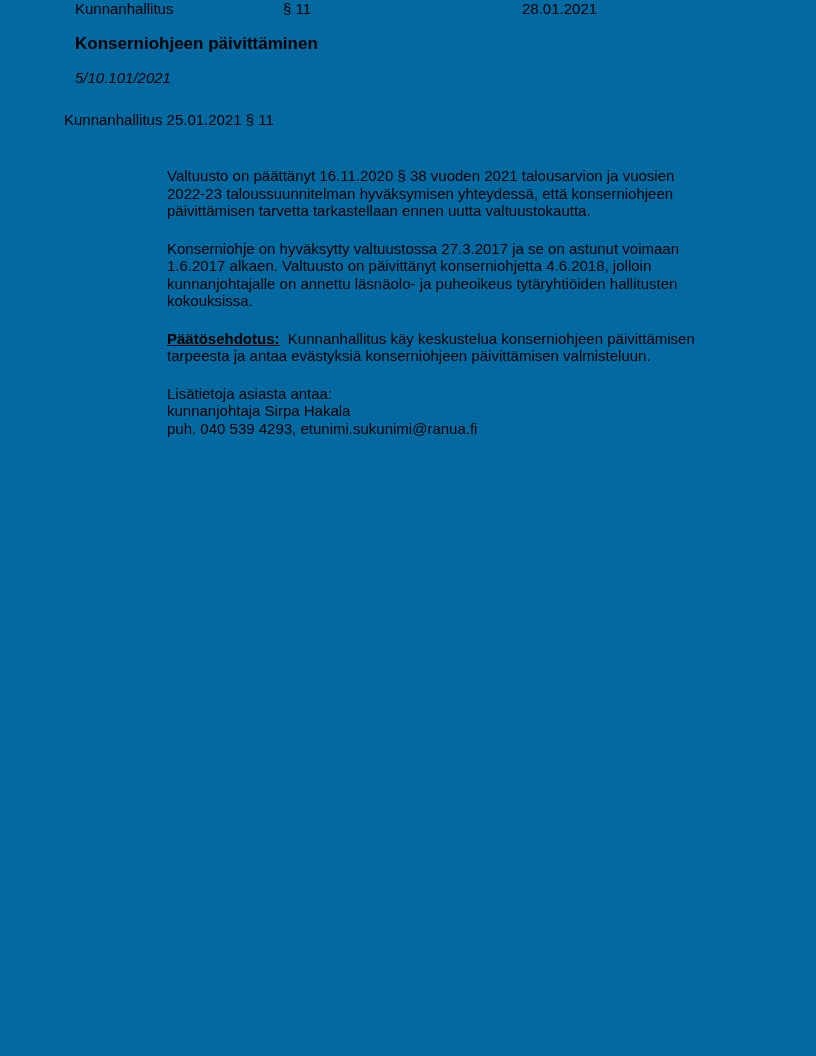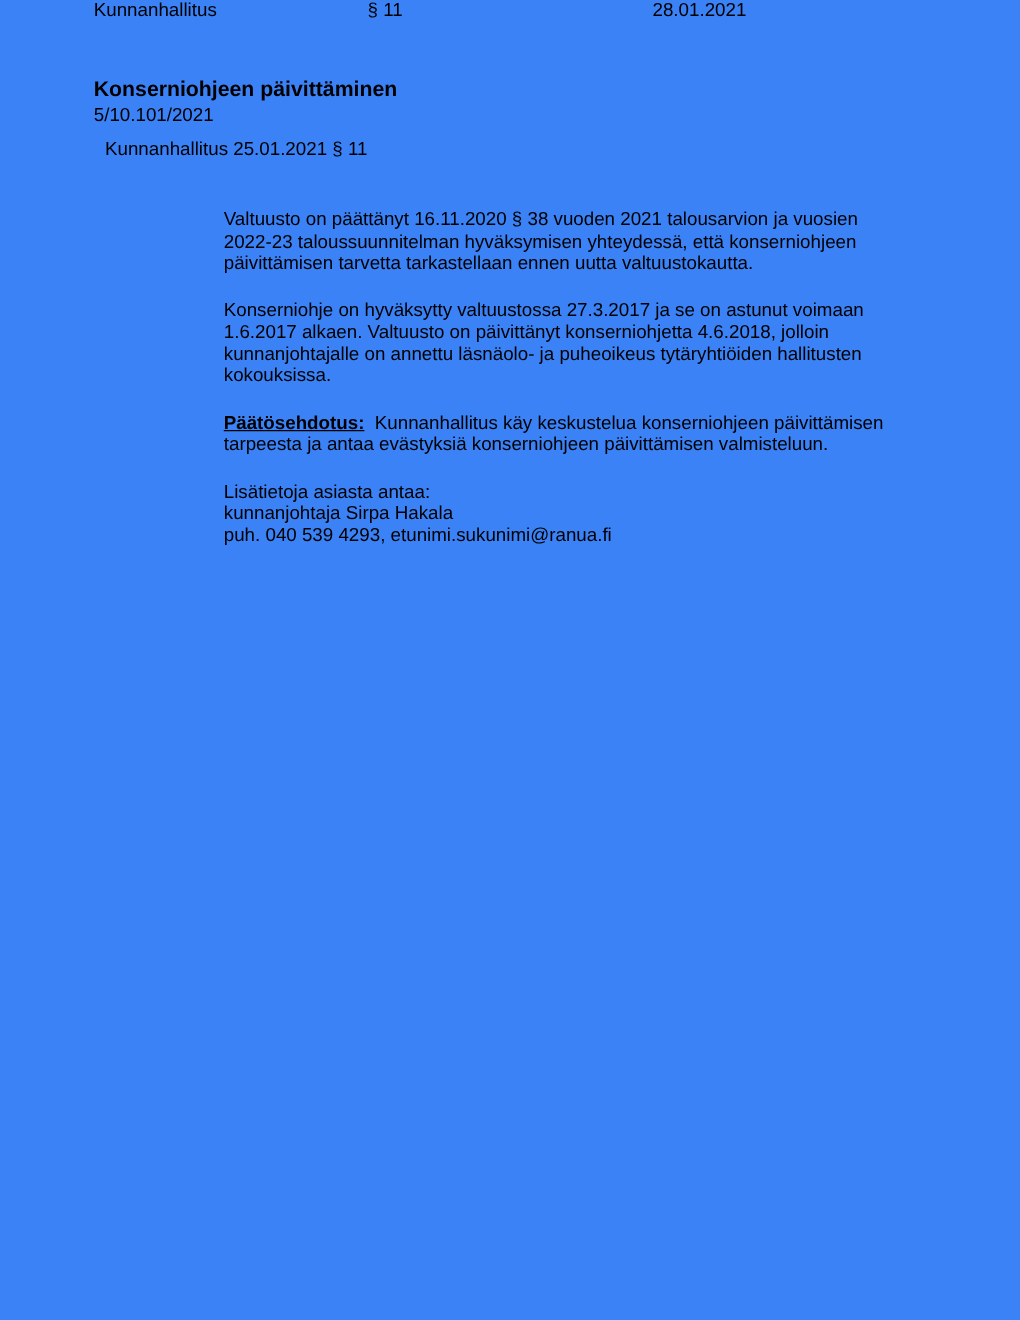--- a/index.html
+++ b/index.html
@@ -4,51 +4,50 @@
 <style>
   html, body {
     margin: 0;
     padding: 0;
     background: #ffffff;
   }
   .page {
     position: relative;
     width: 816px;
     height: 1056px;
-    background: #3b82f6;
+    background: #0369a1;
     color: #000000;
     font-family: "Liberation Sans", "DejaVu Sans", sans-serif;
     font-size: 15px;
     line-height: 17.5px;
     overflow: hidden;
   }
   .abs { position: absolute; }
 
   .hdr-organ   { left: 75px;  top: 0px; }
-  .hdr-section { left: 294px; top: 0px; }
+  .hdr-section { left: 283px; top: 0px; }
   .hdr-date    { left: 522px; top: 0px; }
 
   .doc-title {
     left: 75px;
     top: 33px;
     font-size: 17px;
     font-weight: 700;
     line-height: 21px;
-    margin-top: 28px;
   }
-  .case-number { left: 75px; top: 84px; }
-  .section-ref { left: 84px; top: 111px; }
+  .case-number { left: 75px; top: 69px; font-style: italic; }
+  .section-ref { left: 64px; top: 111px; }
 
   .body-block {
     left: 163px;
     top: 167px;
     width: 600px;
   }
   .body-block p {
-    margin: 0 0 20px 16px;
+    margin: 0 0 20px 4px;
     white-space: pre-line;
   }
   .lbl {
     font-weight: 700;
     text-decoration: underline;
     text-align: right;
   }
 </style>
 </head>
 <body>

